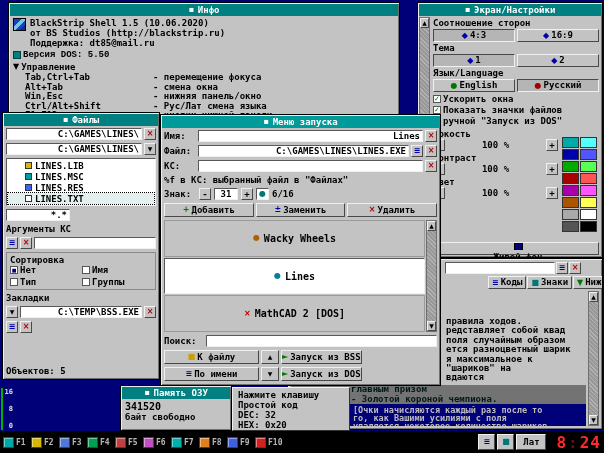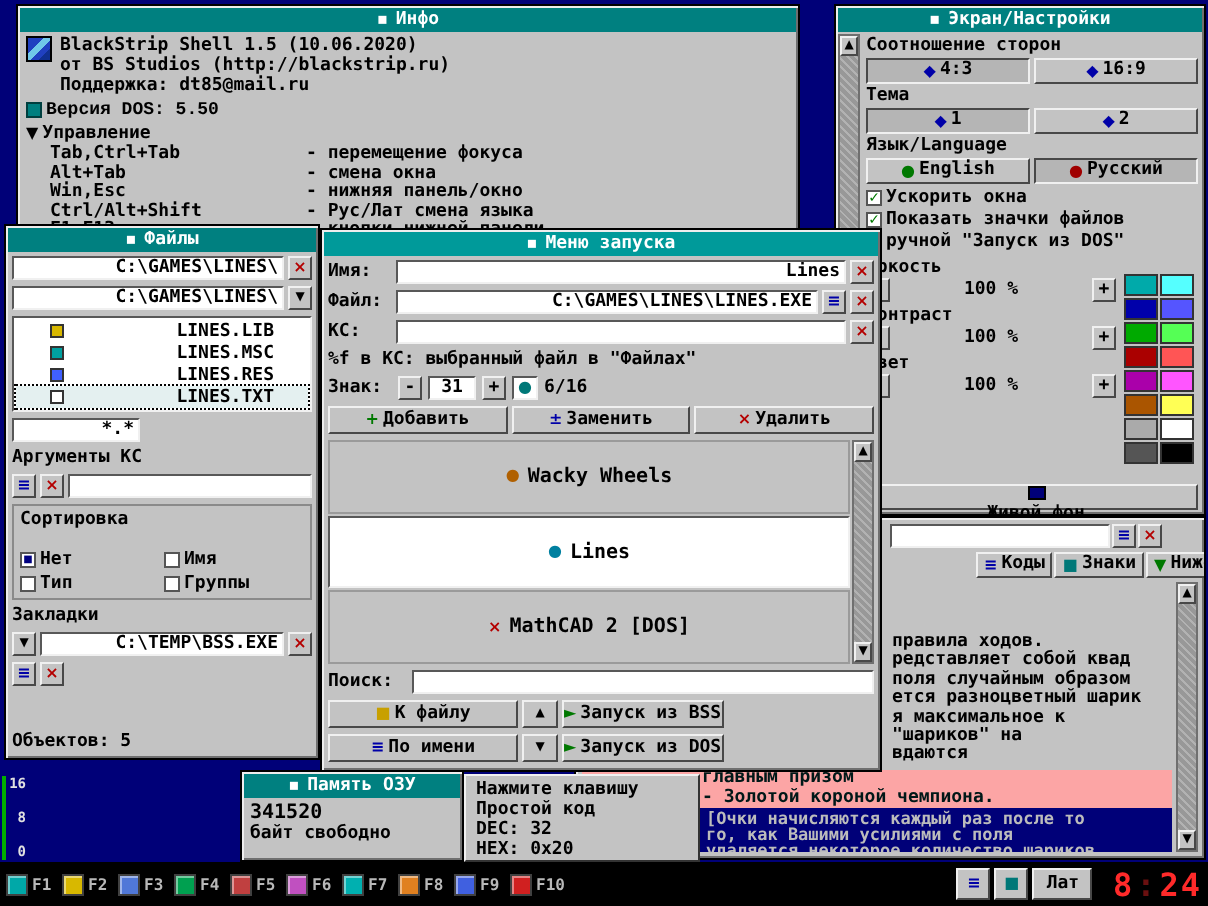--- a/index.html
+++ b/index.html
@@ -59,34 +59,34 @@
   .swatch { border:1px solid #333; }
   .livebg { margin-top:auto; height:13px; justify-content:flex-start; padding-left:4px; gap:3px;flex-direction:column; }
   .navybox { width:9px; height:7px; background:#000078; border:1px solid #000; flex:none; }
   
   #win-viewer { left:287px; top:258px; width:316px; height:172px; z-index:3; }
   .vtool1 { position:absolute; left:157px; top:3px; display:flex; gap:1px; }
   .vtool2 { position:absolute; left:200px; top:17px; display:flex; gap:1px; }
   .vtool2 .btn { height:13px; padding:0 3px; }
   .vtext { position:absolute; left:3px; top:32px; right:16px; height:94px; overflow:hidden;
     padding:26px 0 0 155px; line-height:9.4px; }
-  .vsel { position:absolute; left:3px; top:126px; right:16px; height:19px; background:#fca5a5;
+  .vsel { position:absolute; left:3px; top:126px; right:16px; height:19px; background:#737373;
     color:#001818; padding-left:60px; line-height:9.5px; overflow:hidden; }
   .vfoot { position:absolute; left:3px; top:145px; right:16px; bottom:3px; background:#000078;
     color:#bcbcbc; padding:2px 0 0 62px; font-size:8.5px; line-height:8px; overflow:hidden; }
   .vbar { position:absolute; right:3px; top:32px; bottom:3px; }
   
   #win-files { left:2px; top:112px; width:158px; height:268px; z-index:4; }
   .fcontent { padding:2px 3px; display:flex; flex-direction:column; gap:3px; height:calc(100% - 14px); }
   .flist { background:#fff; border:1px solid; border-color:#585858 #f0f0f0 #f0f0f0 #585858; padding:1px; }
-  .fitem { display:flex; gap:3px; align-items:center; height:11px; padding:0 17px;justify-content:space-between; }
+  .fitem { display:flex; gap:3px; align-items:center; height:11px; padding:0 17px; }
   .fitem.sel { outline:1px dotted #000; background:#e4f0f0; }
   .fic { width:7px; height:7px; border:1px solid #333; flex:none; }
   .sortbox { border:1px solid #8a8a8a; padding:2px 3px; }
-  .sgrid { display:grid; grid-template-columns:1fr 1fr; gap:2px; margin-top:10px; }
+  .sgrid { display:grid; grid-template-columns:1fr 1fr; gap:2px; margin-top:0; }
   
   #win-launch { left:160px; top:114px; width:281px; height:272px; z-index:5; }
   .lcontent { padding:2px 3px 3px 3px; display:flex; flex-direction:column; gap:3px; height:calc(100% - 14px); }
   .llab { width:32px; flex:none; }
   .preview { width:13px; height:12px; background:#fff; border:1px solid; flex:none;
     border-color:#585858 #f0f0f0 #f0f0f0 #585858; display:flex; align-items:center; justify-content:center; }
   .bigbtns { display:flex; gap:2px; }
   .bigbtns .btn { flex:1; height:14px; }
   .llist { display:flex; gap:1px; flex:1; min-height:0; }
   .litems { flex:1; display:flex; flex-direction:column; gap:1px; }

